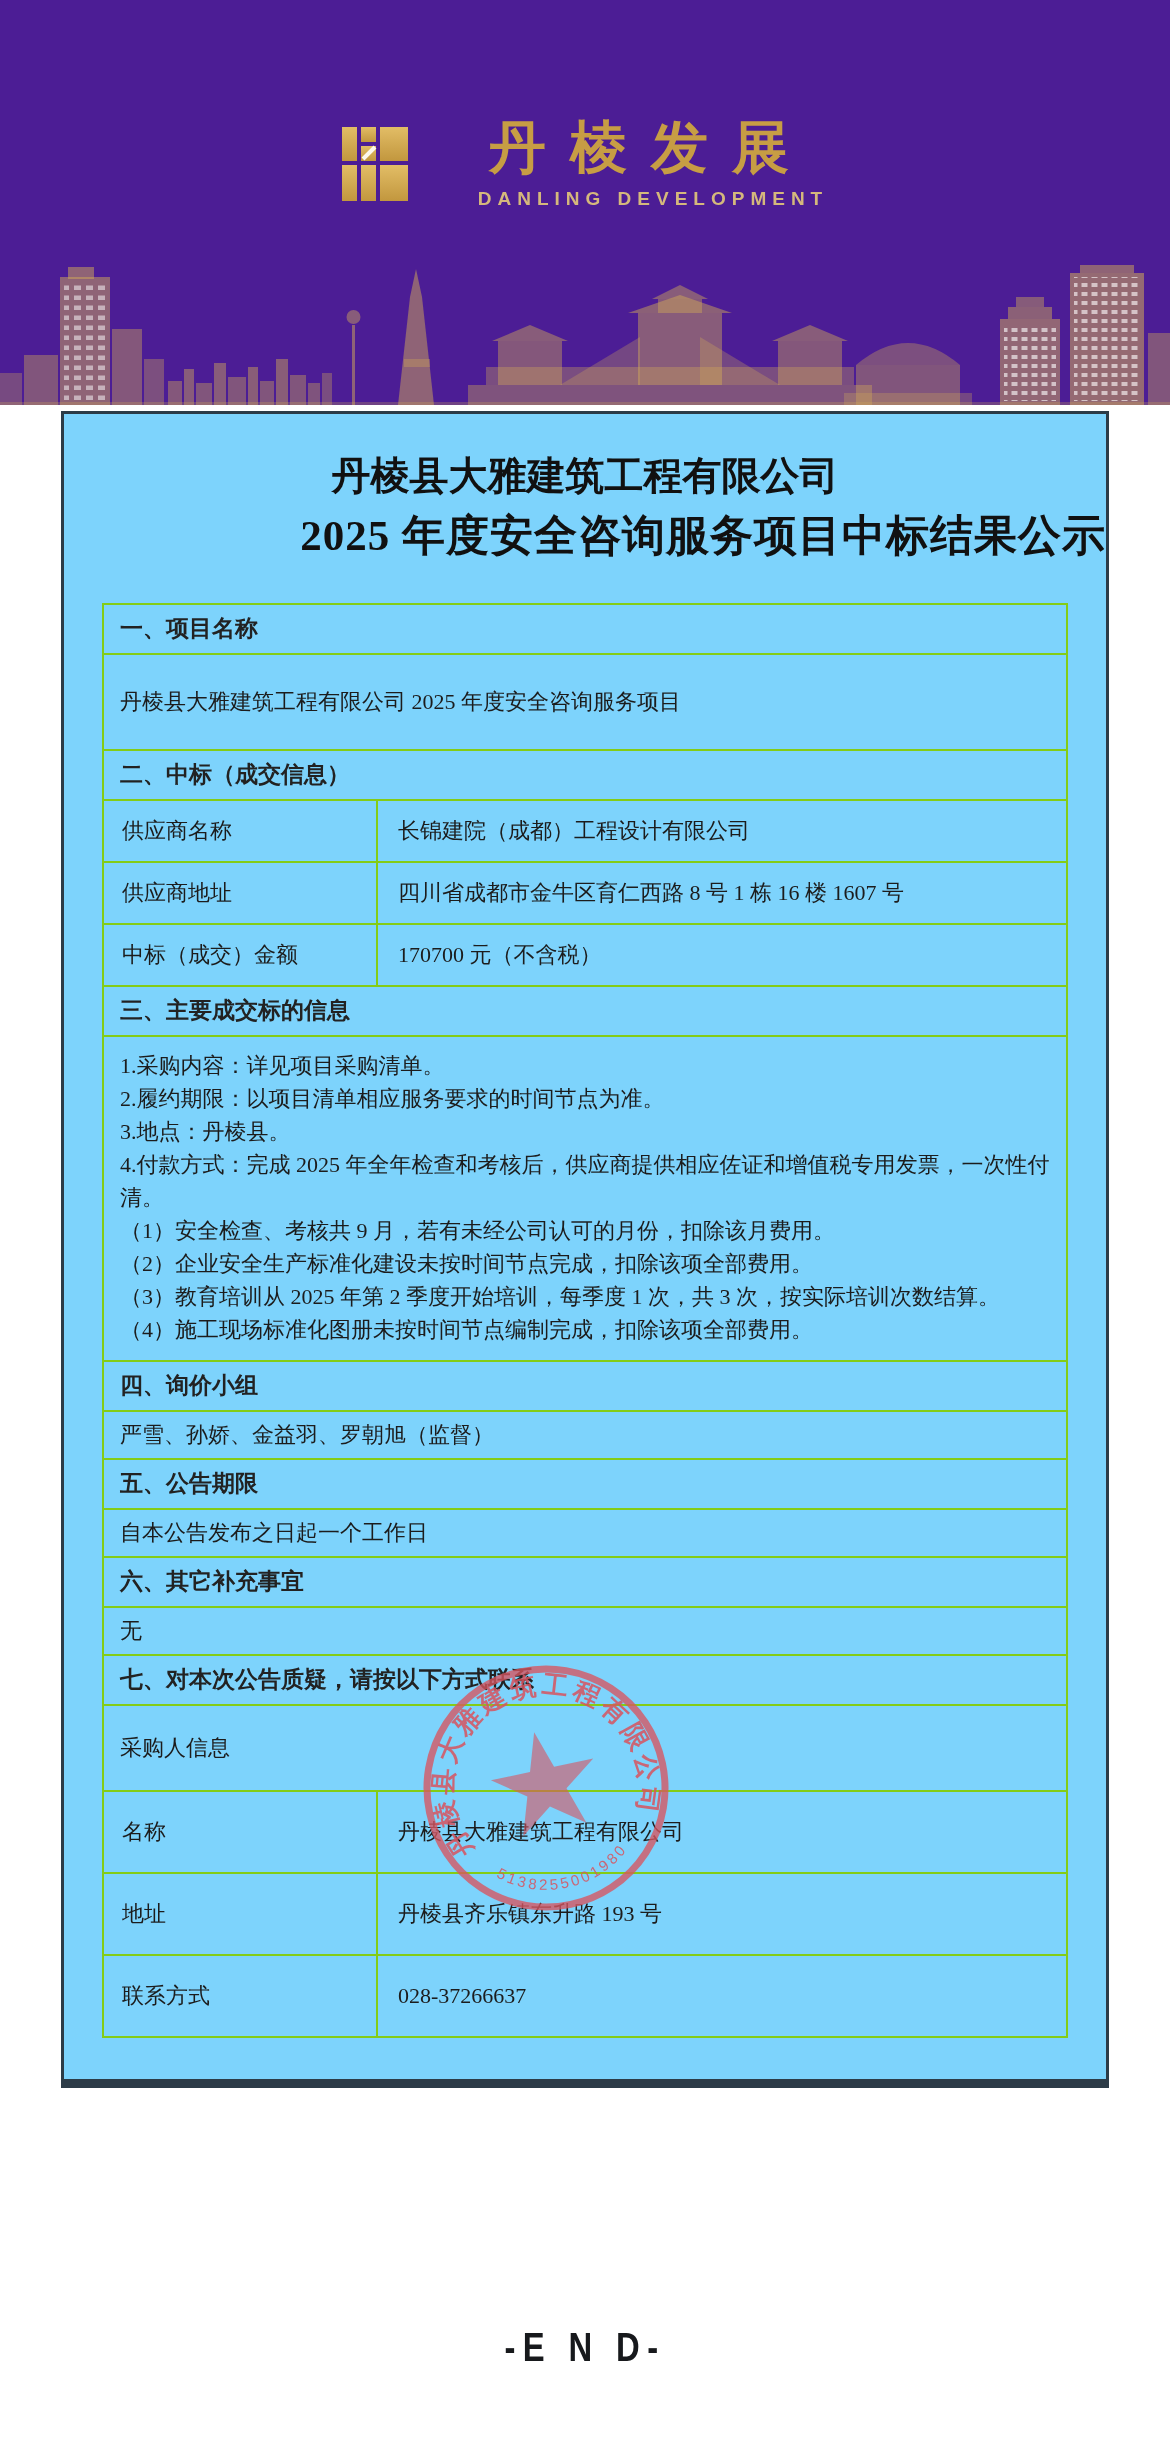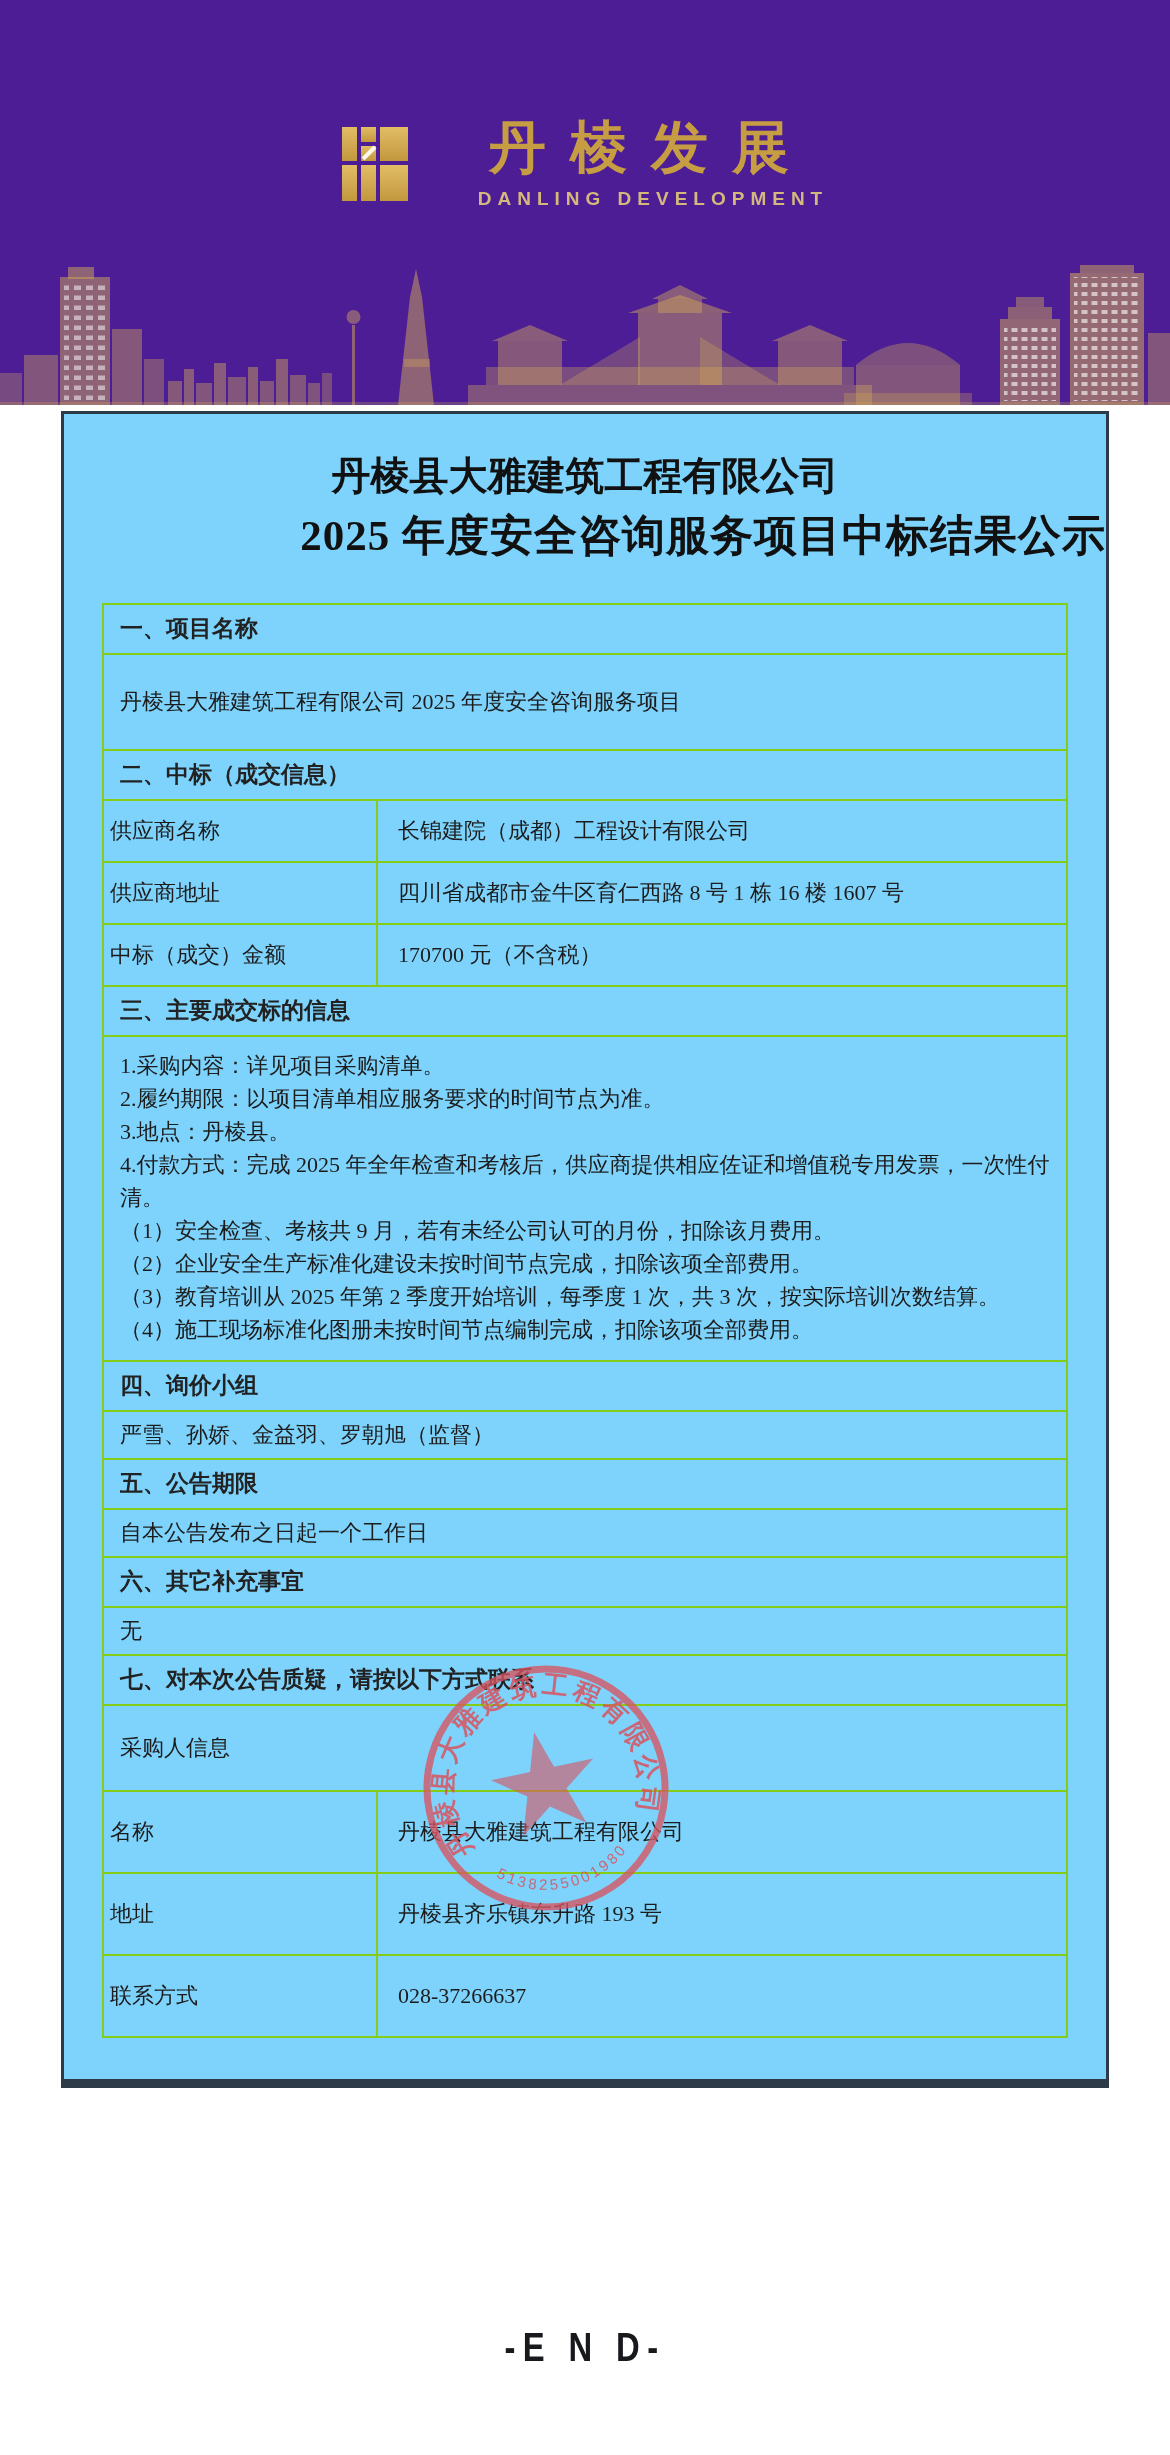--- a/index.html
+++ b/index.html
@@ -37,21 +37,21 @@
   .title1 { text-align:center; font-size:39px; font-weight:700; line-height:1.45; color:#111; }
   .title2 { text-align:right; font-size:43px; font-weight:700; line-height:1.45; color:#111; letter-spacing:1px; }
 
   table.info-table { width:964px; margin:36px auto 0; border-collapse:collapse; table-layout:fixed; }
   .info-table td { border:2px solid #84cc16; vertical-align:middle; }
   td.sec {
     font-family:"Liberation Sans","DejaVu Sans",sans-serif;
     font-size:23px; font-weight:700; color:#222; padding:0 16px; height:50px;
   }
   td.full { font-size:22px; padding:0 16px; }
-  td.lbl  { font-size:22px; padding:0 0 0 6px; }
+  td.lbl  { font-size:22px; padding:0 0 0 18px; }
   td.val  { font-size:22px; padding:0 0 0 20px; }
   tr.h-c1 td { height:96px; }
   tr.h-pair td { height:62px; }
   tr.h-small td { height:48px; }
   tr.h-buyer td { height:86px; font-size:22px; }
   tr.h-bot td { height:82px; }
   td.detail { font-size:22px; line-height:33px; padding:12px 16px 14px; }
   td.detail div { min-height:33px; }
 
   

